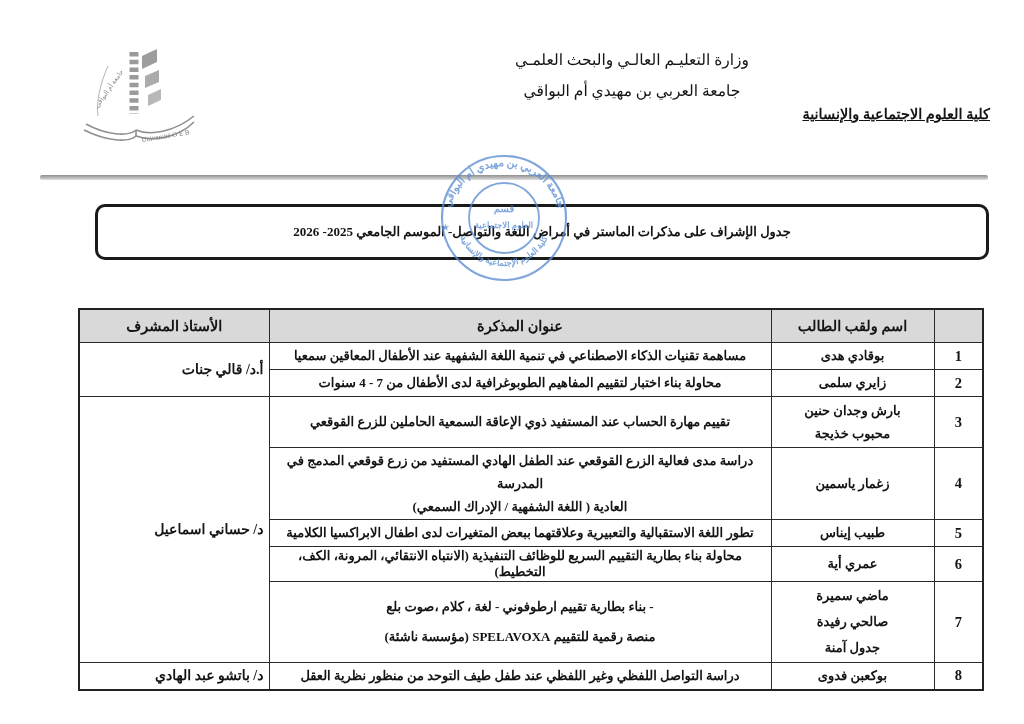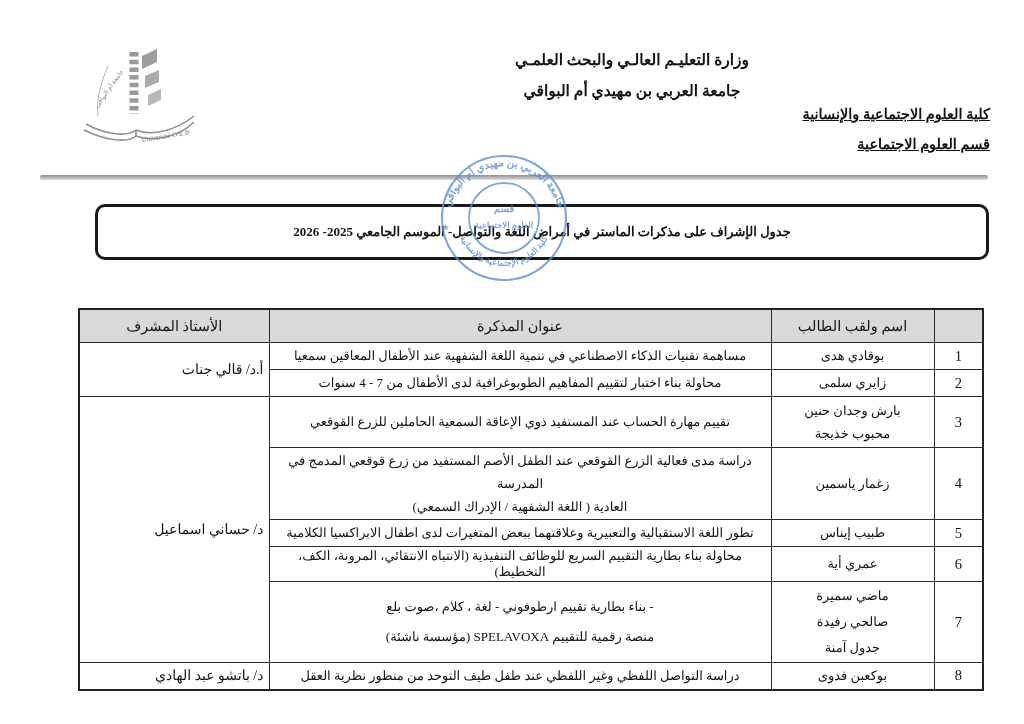--- a/index.html
+++ b/index.html
@@ -2,21 +2,21 @@
 <html lang="ar"><head>
 <meta charset="utf-8">
 <style>
   html,body{margin:0;padding:0;background:#ffffff;}
   body{width:1024px;height:724px;position:relative;overflow:hidden;
        font-family:"Liberation Serif","DejaVu Serif",serif;color:#141414;}
   .abs{position:absolute;}
 
   
   .ministry-block{left:412px;top:44px;width:440px;text-align:center;
-                  font-size:15.5px;font-weight:bold;line-height:31px;direction:rtl;}
+                  font-size:15.5px;font-weight:normal;line-height:31px;direction:rtl;}
   .faculty-block{right:34px;top:99px;width:320px;text-align:right;
                  font-size:14.5px;font-weight:bold;line-height:30px;direction:rtl;text-decoration:underline;}
 
   
   .logo{left:78px;top:40px;width:124px;height:120px;}
   .logo svg{width:100%;height:100%;}
 
   
   .divider{left:40px;top:175px;width:948px;height:5px;border-radius:2px;
            background:linear-gradient(to bottom,#8f8f8f 0%,#b9b9b9 55%,#e0e0e0 100%);}
@@ -29,21 +29,21 @@
 
   
   .stamp{left:434px;top:148px;width:140px;height:140px;z-index:3;opacity:.78;}
   .stamp circle{fill:none;stroke:#5d8fd3;}
   .stamp text{fill:#5d8fd3;font-weight:bold;font-family:"Liberation Serif",serif;}
 
   
   .sched{left:78px;top:308px;width:904px;z-index:4;}
   table{border-collapse:collapse;width:904px;direction:rtl;table-layout:fixed;}
   th,td{border:1px solid #2a2a2a;text-align:center;vertical-align:middle;
-        font-weight:normal;padding:1px 5px;overflow:hidden;}
+        font-weight:bold;padding:1px 5px;overflow:hidden;}
   table{border:2px solid #222;}
   thead th{background:#d9d9d9;font-size:14.5px;height:30px;}
   td{font-size:13px;}
   td.noc{font-size:14.5px;}
   td.sup{font-size:14px;text-align:right;}
   .r27{height:27px;} .r51{height:51px;} .r50{height:50px;} .r81{height:81px;}
   .line{line-height:23px;}
   .stu3 .line{line-height:26px;}
 </style>
 </head>
@@ -64,21 +64,20 @@
   </svg>
 </div>
 
 <div class="abs ministry-block">
   <div>وزارة التعليـم العالـي والبحث العلمـي</div>
   <div>جامعة العربي بن مهيدي أم البواقي</div>
 </div>
 
 <div class="abs faculty-block">
   <div>كلية العلوم الاجتماعية والإنسانية</div>
-  <div>قسم العلوم الاجتماعية</div>
 </div>
 
 <div class="abs divider"></div>
 
 <div class="abs title-box">
   <span class="txt">جدول الإشراف على مذكرات الماستر في أمراض اللغة والتواصل- الموسم الجامعي 2025- 2026</span>
 </div>
 
 <div class="abs stamp">
   <svg viewBox="0 0 140 140">
@@ -131,21 +130,21 @@
           <div class="line">بارش وجدان حنين</div>
           <div class="line">محبوب خذيجة</div>
         </td>
         <td>تقييم مهارة الحساب عند المستفيد ذوي الإعاقة السمعية الحاملين للزرع القوقعي</td>
         <td class="sup" rowspan="5">د/ حساني اسماعيل</td>
       </tr>
       <tr class="r50">
         <td class="noc">4</td>
         <td>زغمار ياسمين</td>
         <td>
-          <div class="line">دراسة مدى فعالية الزرع القوقعي عند الطفل الأصم المستفيد من زرع قوقعي المدمج في المدرسة</div>
+          <div class="line">دراسة مدى فعالية الزرع القوقعي عند الطفل الهادي المستفيد من زرع قوقعي المدمج في المدرسة</div>
           <div class="line">العادية ( اللغة الشفهية / الإدراك السمعي)</div>
         </td>
       </tr>
       <tr class="r27">
         <td class="noc">5</td>
         <td>طبيب إيناس</td>
         <td>تطور اللغة الاستقبالية والتعبيرية وعلاقتهما ببعض المتغيرات لدى اطفال الابراكسيا الكلامية</td>
       </tr>
       <tr class="r27">
         <td class="noc">6</td>

